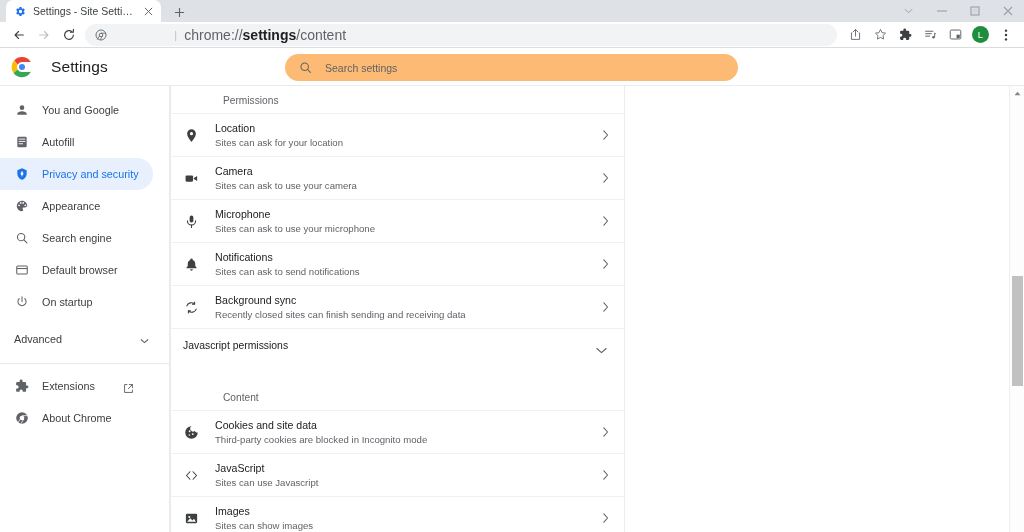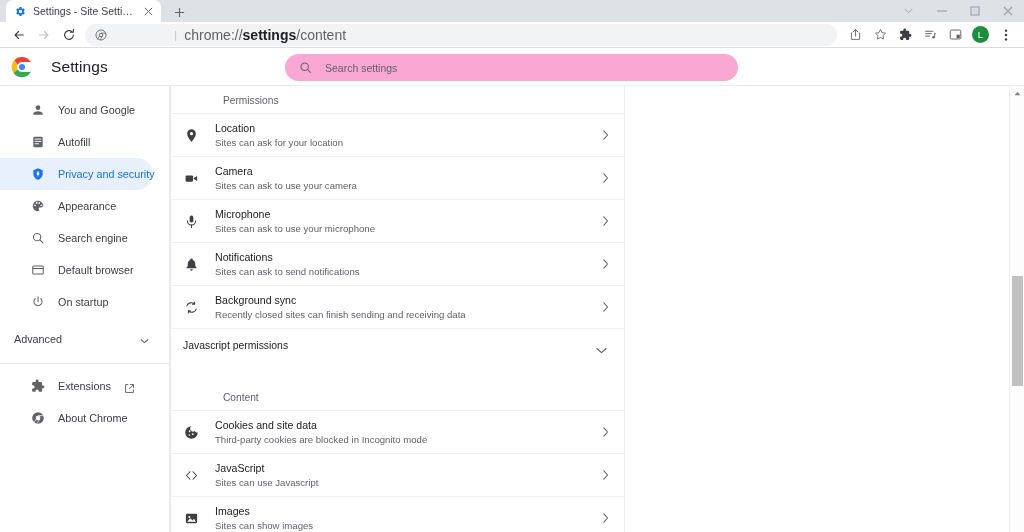--- a/index.html
+++ b/index.html
@@ -107,41 +107,41 @@
     position: relative;
   }
   .sh-logo { width: 22px; height: 22px; margin-left: 11px; flex:none; }
   .sh-title {
     font-size: 15.5px; color: #202124; margin-left: 18px;
     font-weight: 400; letter-spacing: .1px;
   }
   .search-box {
     position: absolute; left: 285px; top: 6px;
     width: 453px; height: 27px;
-    background: #f9a8d4;
+    background: #fdba74;
     border-radius: 14px;
     display: flex; align-items: center;
     padding: 0 14px; gap: 13px;
   }
   .search-icon { width: 13px; height: 13px; color: #5f6368; flex:none; }
   .search-ph { font-size: 10.5px; color: #5f6368; }
 
   .body-area { display: flex; height: 446px; position: relative; }
 
   
   .sidebar {
     width: 170px; flex: none; background: #fff;
     border-right: 1px solid #e8eaed;
     padding-top: 8px;
     position: relative;
   }
   .nav-item {
     height: 32px;
     display: flex; align-items: center;
-    padding-left: 30px; gap: 13px;
+    padding-left: 14px; gap: 13px;
     border-radius: 0 16px 16px 0;
     margin-right: 16px;
     color: #3c4043;
   }
   .nav-item .nav-icon { width: 15px; height: 15px; flex:none; color:#5f6368; display:flex;align-items:center;justify-content:center; }
   .nav-item .nav-label { font-size: 10.8px; color: #3c4043; white-space:nowrap; }
   .nav-item.selected { background: #e8f0fe; }
   .nav-item.selected .nav-icon { color: #1a73e8; }
   .nav-item.selected .nav-label { color: #1a73e8; font-weight: 500; }
 

